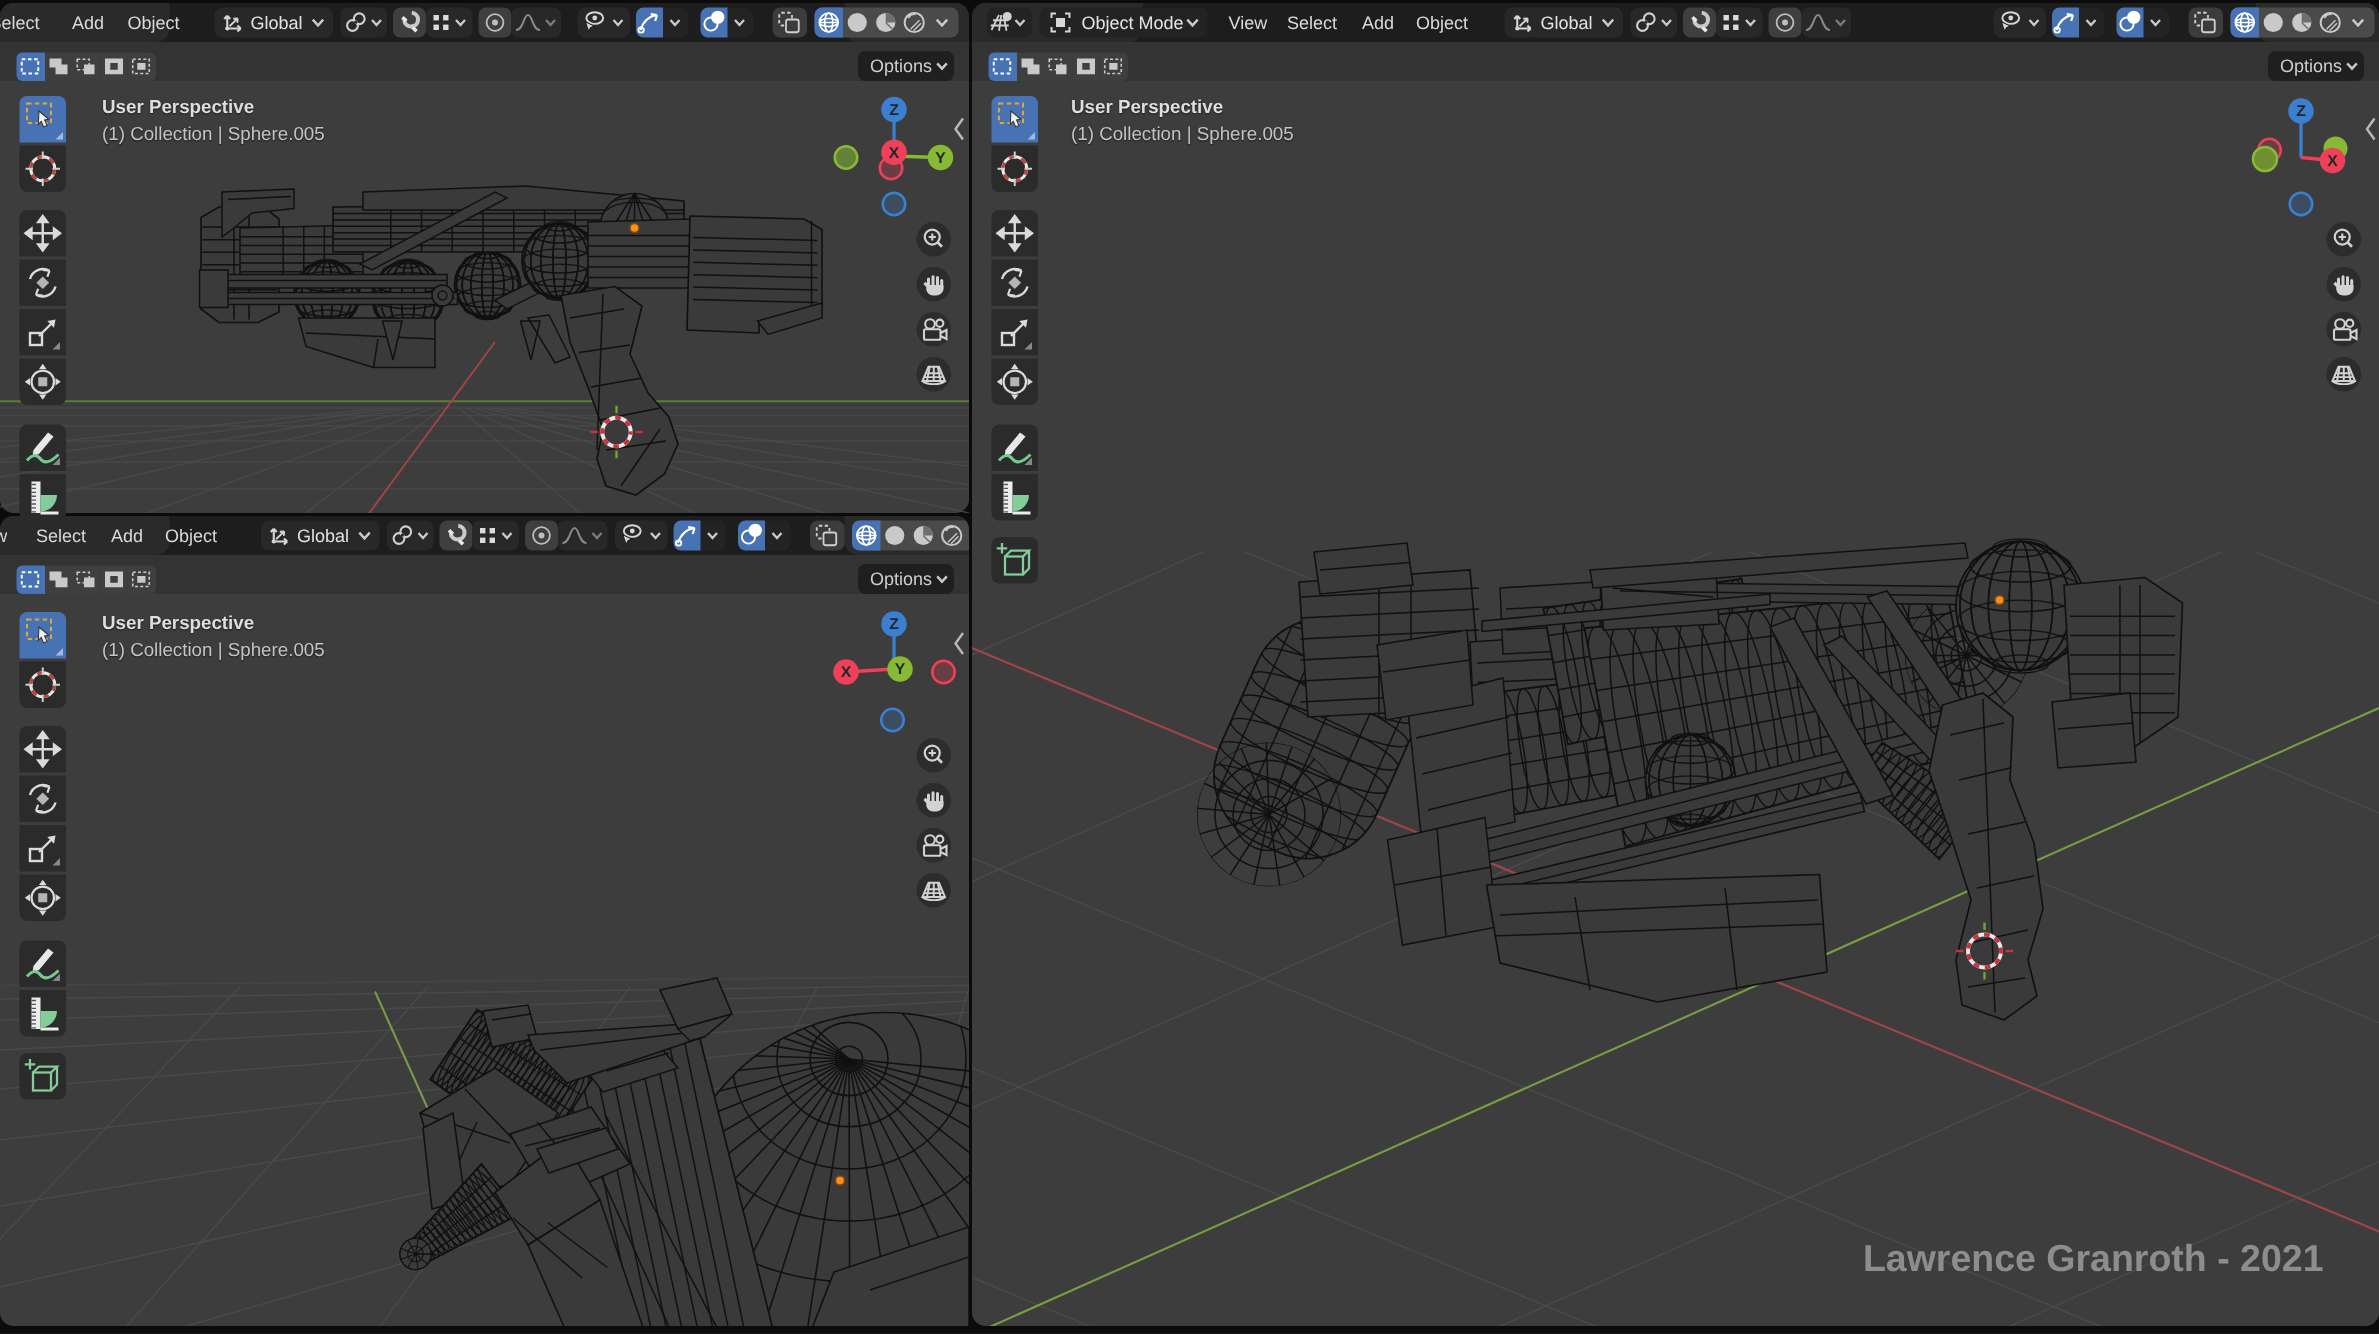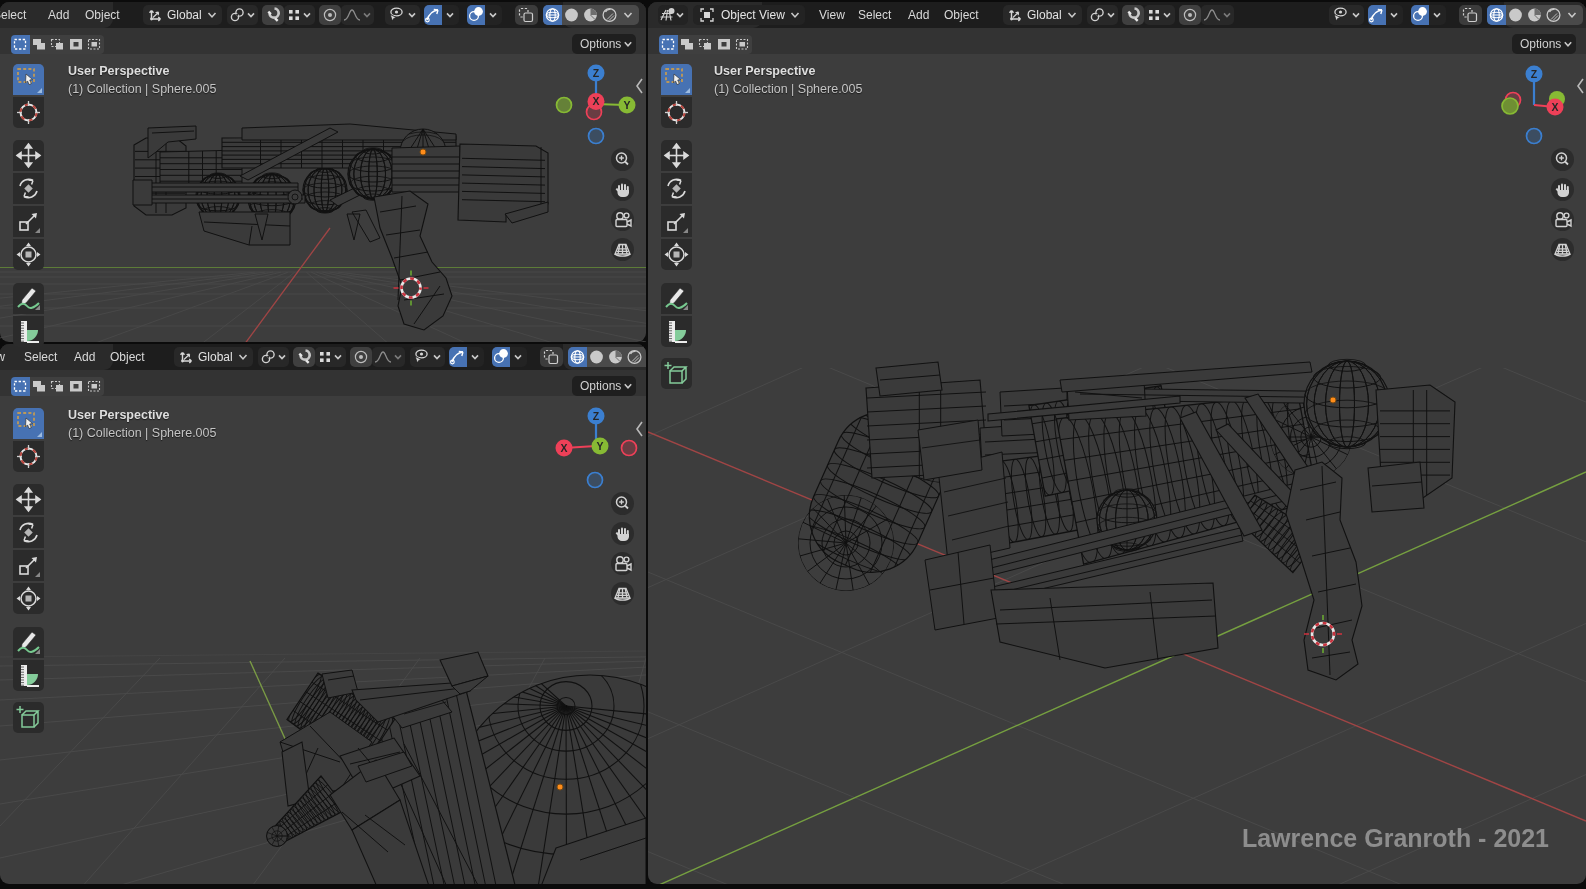--- a/index.html
+++ b/index.html
@@ -319,21 +319,21 @@
         <circle cx="13.5" cy="6" r="3" fill="#d0d0d0"></circle>
         <path d="M19,8.35 l3,3.3000000000000003 l3,-3.3000000000000003" stroke="#c9c9c9" stroke-width="1.6" fill="none"></path>
       </svg></div>
     <div class="pill" style="left:45px;top:3px;width:112px;background:#232323">
       <span style="position:absolute;left:6px;top:2px"><svg width="16" height="16" viewBox="0 0 16 16" style="">
           <g stroke="#d8d8d8" stroke-width="1.3" fill="none">
             <path d="M2,5 V2 H5 M11,2 h3 v3 M14,11 v3 h-3 M5,14 H2 v-3"></path>
           </g>
           <rect x="5" y="5" width="6" height="6" fill="#d8d8d8"></rect>
         </svg></span>
-      <span style="position:absolute;left:28px;top:0;line-height:20px;font-size:12px;color:#e4e4e4">Object View</span>
+      <span style="position:absolute;left:28px;top:0;line-height:20px;font-size:12px;color:#e4e4e4">Object Mode</span>
       <svg width="12" height="12" viewBox="0 0 12 12" style="position:absolute;right:4px;top:4px">
         <path d="M2.5,4.074999999999999 l3.5,3.8500000000000005 l3.5,-3.8500000000000005" stroke="#c9c9c9" stroke-width="1.6" fill="none"></path>
       </svg>
     </div>
     <div class="mtx" style="left:171px;top:2px">View</div>
     <div class="mtx" style="left:210px;top:2px">Select</div>
     <div class="mtx" style="left:260px;top:2px">Add</div>
     <div class="mtx" style="left:296px;top:2px">Object</div>
     <div class="pill" style="left:355px;top:3px;width:79px;background:#282828">
       <svg width="15" height="15" viewBox="0 0 15 15" style="position:absolute;left:5px;top:2px">

